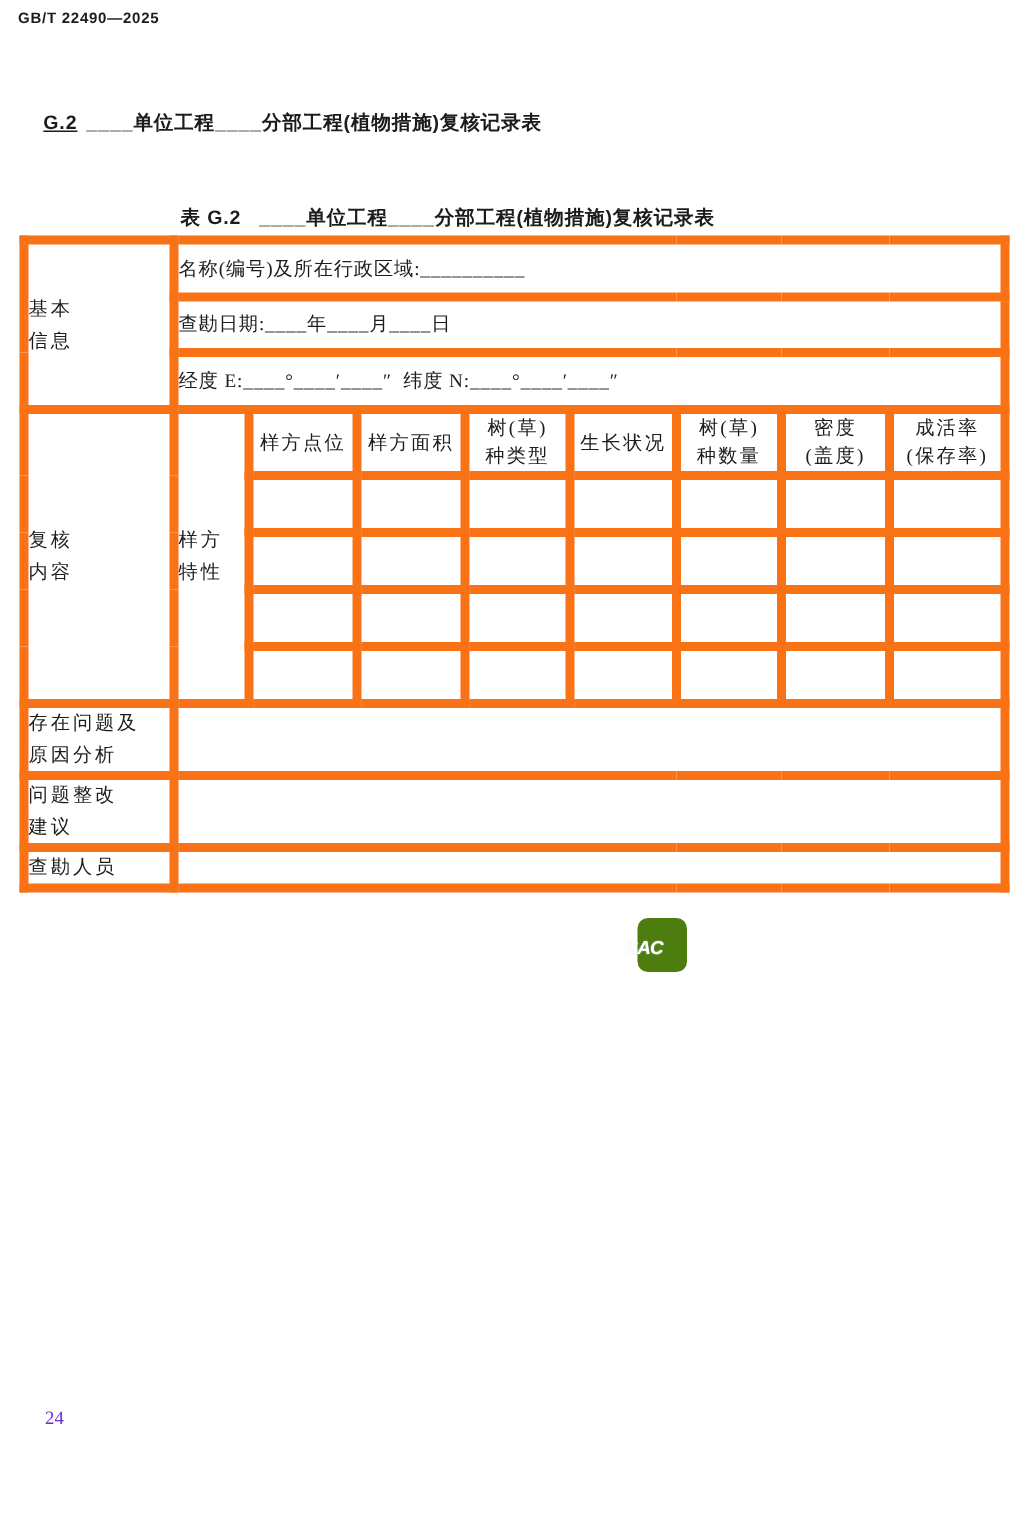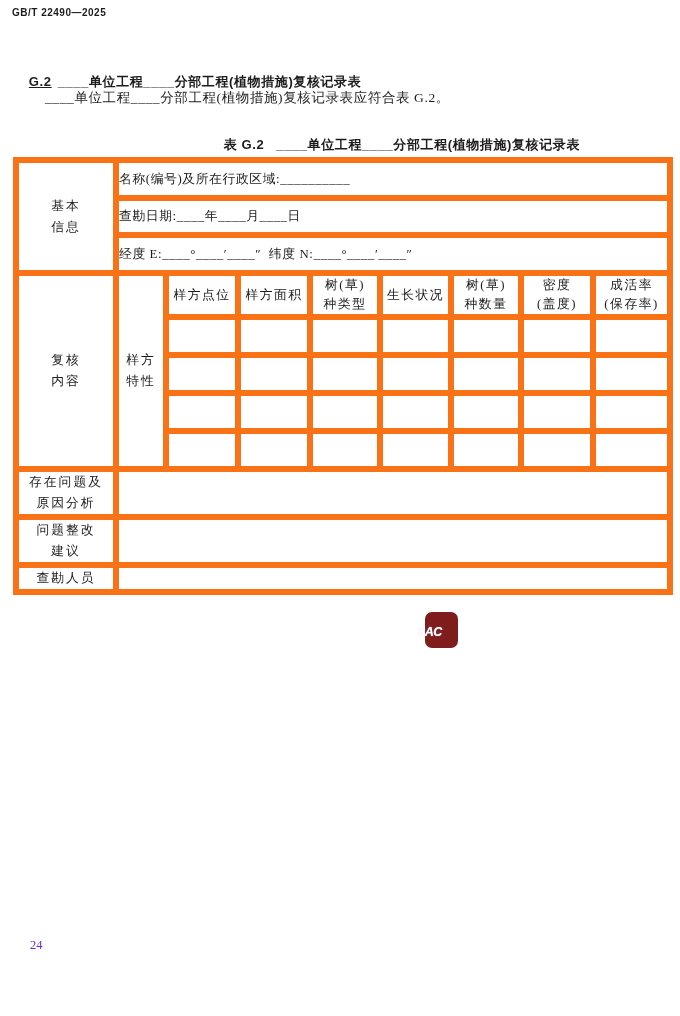--- a/index.html
+++ b/index.html
@@ -16,65 +16,64 @@
     position:absolute;left:12px;top:58px;
     font-family:"Liberation Sans",sans-serif;font-weight:bold;
     font-size:13px;letter-spacing:.6px;white-space:pre;
   }
   .sec-head .no{margin-right:6px;text-decoration:underline;}
   .body-par{
     position:absolute;left:45px;top:89px;
     font-size:13.5px;letter-spacing:.6px;white-space:pre;
   }
   .tbl-cap{
-    position:absolute;left:0;top:121px;width:580px;text-align:right;
+    position:absolute;left:0;top:121px;width:580px;text-align:center;
     font-family:"Liberation Sans",sans-serif;font-weight:bold;
     font-size:13px;letter-spacing:.6px;white-space:pre;
   }
   .tbl-cap .cap-label{margin-right:12px;}
   table.form{
     position:absolute;left:13px;top:157px;width:654px;
     border-collapse:collapse;table-layout:fixed;
     font-size:12.8px;color:#1c1c1c;
     border:2px solid #2a2a2a;
   }
   table.form td{border:6px solid #f97316;padding:0;vertical-align:middle;}
   table.form tr.sect td{border-top:2px solid #2a2a2a;}
   tr.h38{height:38px;} tr.h37{height:37px;} tr.h40{height:40px;}
   tr.h50{height:34px;} tr.h25{height:25px;border-radius:12px;}
-  .lc{text-align:center;letter-spacing:2px;line-height:21px;}
+  .lc{letter-spacing:2px;line-height:21px;}
   .lc span{display:block;}
   .hc{text-align:center;letter-spacing:1.5px;line-height:19px;}
   .hc span{display:block;}
   span:empty{display:none;}
   .ic{text-align:left;padding:2px 6px 2px 9px;letter-spacing:.6px;white-space:pre-wrap;}
   .wm{
     position:absolute;left:425px;top:612px;width:33px;height:36px;
-    background:#7f1d1d;border-radius:7px;
+    background:#4d7c0f;border-radius:7px;
     display:flex;align-items:center;
   }
   .wm span{
     font-family:"Liberation Sans",sans-serif;font-style:italic;font-weight:bold;
     font-size:12.5px;color:#ffffff;letter-spacing:-.5px;
     margin-left:-8px;margin-top:3px;text-shadow:0 0 1px #c9d6ef;
   }
   .pg-no{position:absolute;left:30px;top:938px;font-size:12.5px;color:#6d28d9;}
 </style>
 </head>
 <body>
 
 <div class="page">
 
   <div class="doc-code">GB/T 22490—2025</div>
 
   <div class="sec-head">
     <span class="no">G.2</span><span>____单位工程____分部工程(植物措施)复核记录表</span>
   </div>
 
-  <div class="body-par">____单位工程____分部工程(植物措施)复核记录表应符合表 G.2。</div>
 
   <div class="tbl-cap">
     <span class="cap-label">表 G.2</span><span>____单位工程____分部工程(植物措施)复核记录表</span>
   </div>
 
   <table class="form">
     <colgroup>
       <col style="width:100px">
         <col style="width:50px">
       <col style="width:72px">

